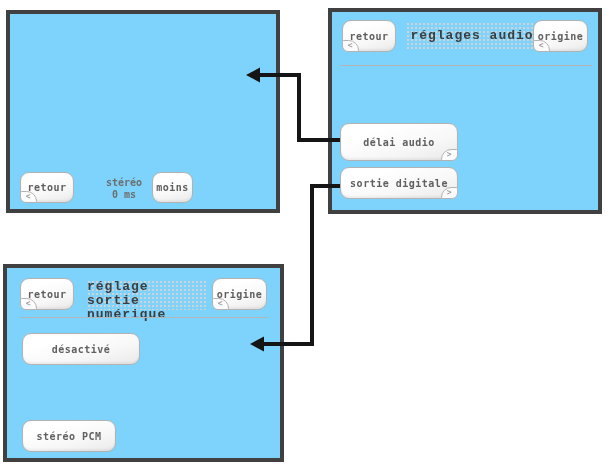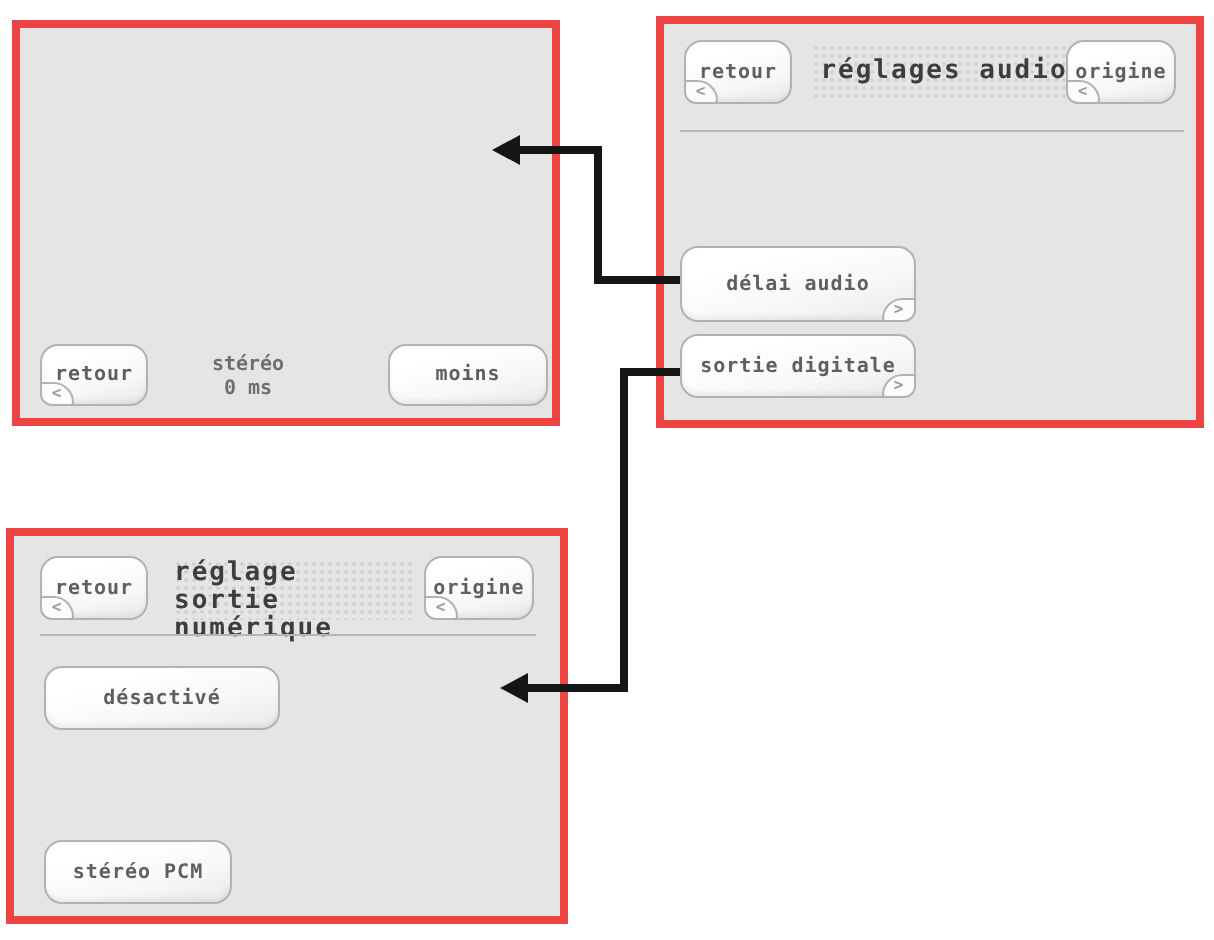--- a/index.html
+++ b/index.html
@@ -6,22 +6,22 @@
   body{
     position:relative;
     width:607px;height:470px;
     background:#ffffff;
     font-family:"DejaVu Sans Mono", monospace;
     overflow:hidden;
   }
   .panel{
     position:absolute;
     box-sizing:border-box;
-    border:4px solid #ef4444;
-    background:#e5e5e5;
+    border:4px solid #404040;
+    background:#7dd3fc;
   }
   #panel-delay  {left:6px;  top:10px;  width:274px; height:203px;}
   #panel-audio  {left:328px;top:8px;   width:274px; height:206px;}
   #panel-digital{left:3px;  top:264px; width:281px; height:198px;}
 
   .btn{
     position:absolute;
     box-sizing:border-box;
     border:1px solid #b2b2b2;
     border-radius:9px;
@@ -59,20 +59,21 @@
 
   .screen-title{
     position:absolute;
     color:#3d3d3d;
     font-size:13px;
     font-weight:bold;
     letter-spacing:1px;
     line-height:14px;
     background-image:radial-gradient(circle,#d2d2d2 0.9px,transparent 1px);
     background-size:4px 4px;
+    font-family:Liberation Mono, monospace;
   }
   .title-center{display:flex;align-items:center;justify-content:center;}
   .divider{
     position:absolute;
     height:1px;
     background:#b5b5b5;
   }
   .small-label{
     position:absolute;
     color:#6e6e6e;
@@ -94,21 +95,21 @@
 
 <div class="panel" id="panel-delay">
   <div class="btn" style="left:10px;top:158px;width:54px;height:31px;">
     <span>retour</span>
     <span class="fold fold-left">&lt;</span>
   </div>
   <div class="small-label" style="left:82px;top:163px;width:64px;">
     <div>stéréo</div>
     <div>0 ms</div>
   </div>
-  <div class="btn" style="left:142px;top:158px;width:80px;height:31px;margin-left:42px;">
+  <div class="btn" style="left:142px;top:158px;width:41px;height:31px;">
     <span>moins</span>
   </div>
 </div>
 
 <div class="panel" id="panel-audio">
   <div class="btn" style="left:10px;top:8px;width:54px;height:32px;">
     <span>retour</span>
     <span class="fold fold-left">&lt;</span>
   </div>
   <div class="screen-title title-center" style="left:74px;top:10px;width:132px;height:28px;">réglages audio</div>

